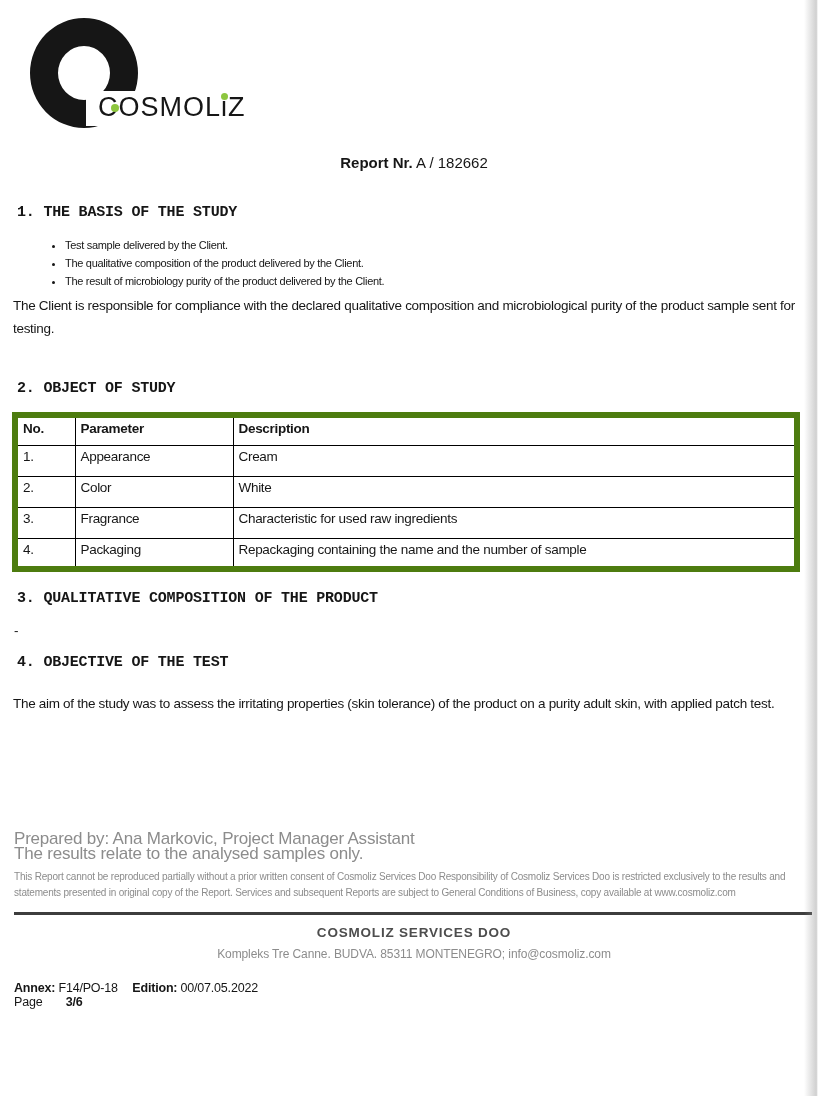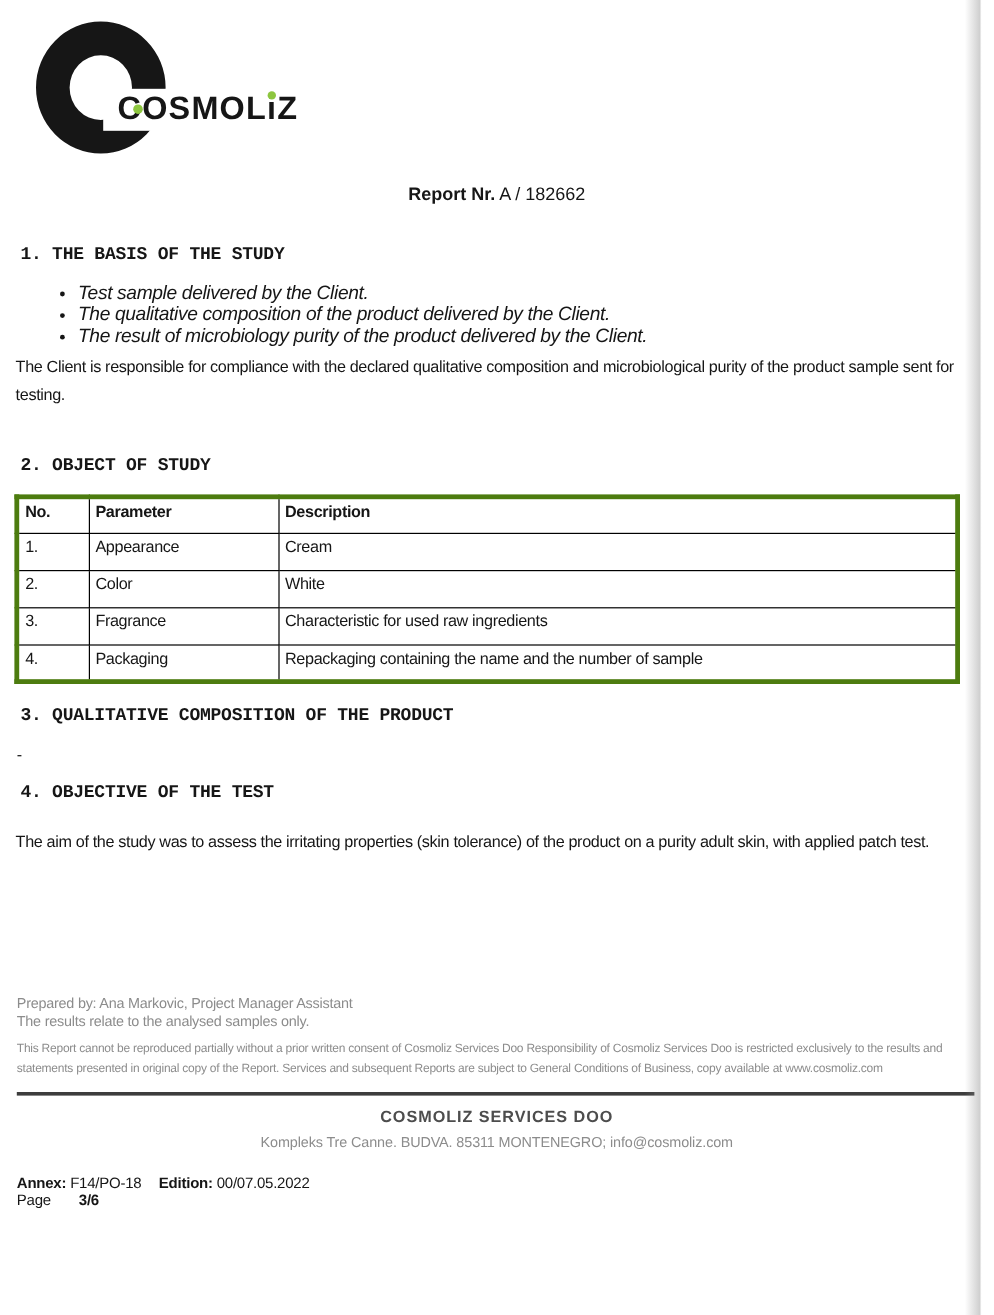--- a/index.html
+++ b/index.html
@@ -14,23 +14,23 @@
     width:828px;height:1096px;position:relative;overflow:hidden;
     font-family:"Liberation Sans", sans-serif;color:var(--ink);
   }
   
   .logo{position:relative;width:230px;height:112px;margin:18px 0 0 30px;}
   .big-c{
     position:absolute;left:0;top:0;width:108px;height:110px;
     border:28px solid var(--ink);border-radius:50%;
   }
   .logo-text{
-    position:absolute;left:56px;top:56px;background:#fff;
+    position:absolute;left:56px;top:73px;background:#fff;
     padding:1px 6px 3px 12px;
-    font-weight:bold;font-size:27px;letter-spacing:1px;color:var(--ink);
+    font-weight:normal;font-size:27px;letter-spacing:1px;color:var(--ink);
     white-space:nowrap;
   }
   .l-c{position:relative;display:inline-block;}
   .l-c .c-dot{
     position:absolute;width:8px;height:8px;border-radius:50%;
     background:var(--green);right:0px;top:12px;
   }
   .l-i{position:relative;display:inline-block;}
   .l-i .i-dot{
     position:absolute;width:7px;height:7px;border-radius:50%;
@@ -44,41 +44,41 @@
     font-size:15px;font-weight:bold;letter-spacing:-0.2px;
     margin-left:17px;line-height:18px;font-family:Liberation Mono, monospace;
   }
   .t1{margin-top:32px;}
   .t2{margin-top:40px;}
   .t3{margin-top:18px;}
   .t4{margin-top:14px;}
   .body-text{font-size:13.5px;letter-spacing:-0.3px;line-height:23px;}
   ul.basis{
     margin-top:14px;margin-left:50px;padding-left:15px;
-    font-size:16px;letter-spacing:-0.3px;line-height:18px;font-style:italic;
+    font-size:11px;letter-spacing:-0.3px;line-height:18px;
   }
   .para1{margin:4px 14px 0 13px;max-width:800px;}
   .dash-line{margin:14px 0 0 14px;font-size:13.5px;line-height:18px;}
   .para4{margin:20px 14px 0 13px;max-width:800px;}
   
   table.obj{
     border-collapse:collapse;margin:14px 0 0 12px;width:788px;
-    border:4px solid #4d7c0f;table-layout:fixed;
+    border:6px solid #4d7c0f;table-layout:fixed;
   }
   table.obj th,table.obj td{
     border:1px solid #000;vertical-align:top;text-align:left;
     padding:2px 5px;font-size:13.5px;letter-spacing:-0.3px;line-height:17px;
   }
   table.obj th{font-weight:bold;height:30px;}
   table.obj td{height:31px;}
   .col-no{width:60px;}
   .col-param{width:158px;}
   
   .signoff{margin:116px 14px 0 14px;color:var(--muted);
-    font-size:12px;letter-spacing:-0.2px;line-height:15px;}
+    font-size:17px;letter-spacing:-0.2px;line-height:15px;}
   .signoff .indent{margin-left:96px;}
   .disclaimer{margin:8px 28px 0 14px;color:var(--muted);
     font-size:10px;letter-spacing:-0.2px;line-height:15.5px;}
   
   .divider{margin:12px 0 0 14px;width:798px;height:3px;background:#3d3d3d;}
   .company{margin-top:10px;text-align:center;color:var(--muted-dark);
     font-weight:bold;font-size:13.5px;letter-spacing:0.8px;}
   .address{margin-top:7px;text-align:center;color:var(--muted);
     font-size:12px;letter-spacing:-0.1px;}
   .bottom-row{

